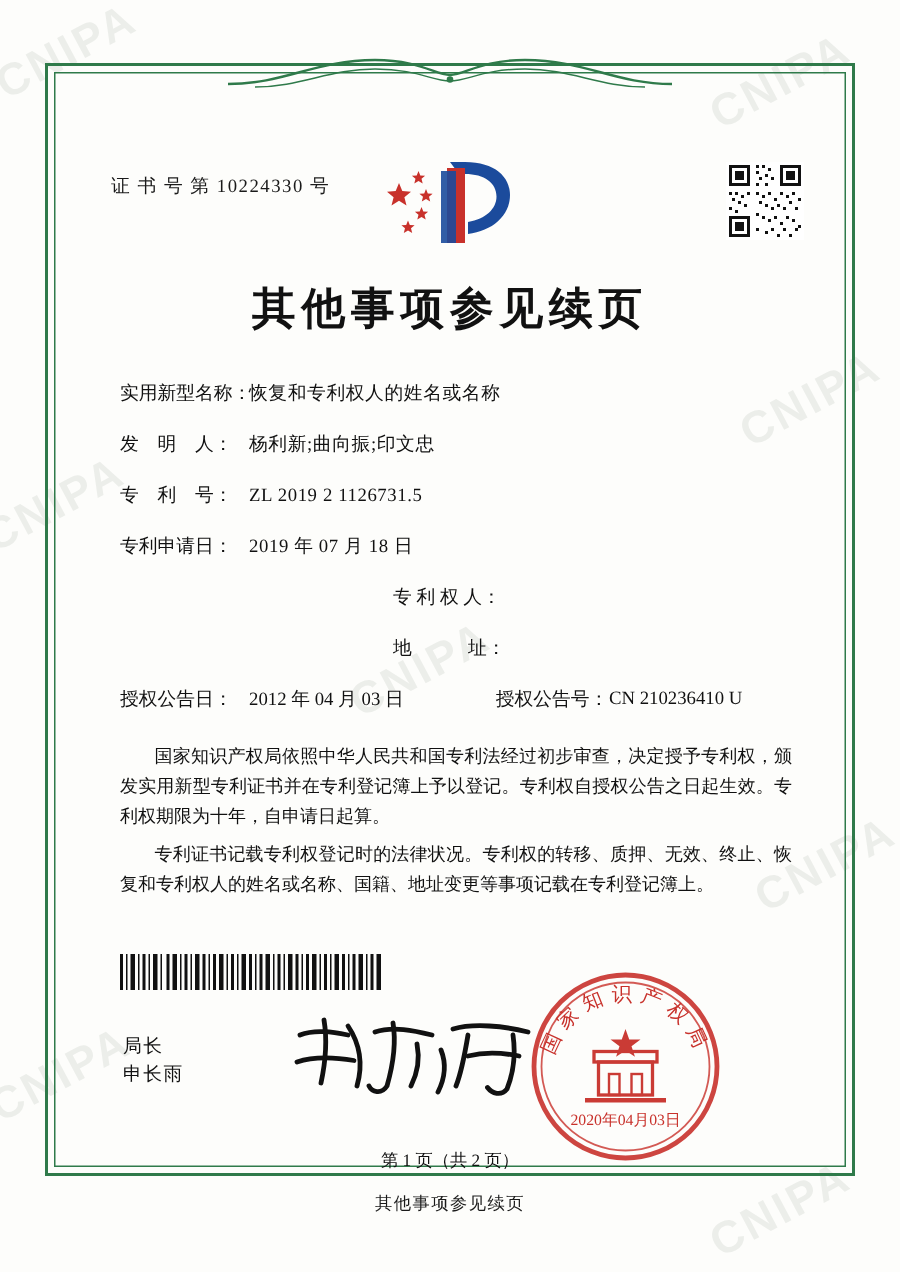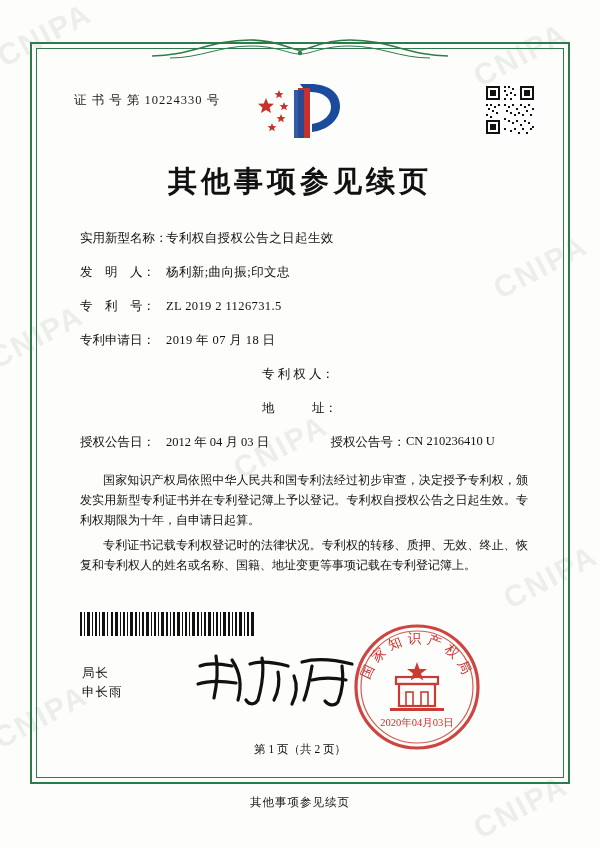--- a/index.html
+++ b/index.html
@@ -71,21 +71,21 @@
   
   .flourish {
     position: absolute;
     left: 150px; top: 36px;
     width: 300px; height: 26px;
   }
 
   
   .content {
     position: absolute;
-    left: 52px; top: 52px;
+    left: 52px; top: 76px;
     width: 496px; height: 700px;
   }
   .cert-no {
     position: absolute;
     left: 22px; top: 40px;
     font-size: 12.5px;
     color: #1a1a1a;
     letter-spacing: 1px;
   }
   .emblem {
@@ -307,21 +307,21 @@
           <rect x="42" y="48" width="2" height="2"></rect>
         <rect x="46" y="44" width="2" height="2"></rect>
       </g>
     </svg>
 
     <div class="doc-title">其他事项参见续页</div>
 
     <div class="fields">
       <div class="field-row">
         <div class="field-label">实用新型名称：</div>
-        <div class="field-value">专利权自授权公告之日起生效</div>
+        <div class="field-value">恢复和专利权人的姓名或名称</div>
       </div>
       <div class="field-row">
         <div class="field-label">发　明　人：</div>
         <div class="field-value">杨利新;曲向振;印文忠</div>
       </div>
       <div class="field-row">
         <div class="field-label">专　利　号：</div>
         <div class="field-value">ZL 2019 2 1126731.5</div>
       </div>
       <div class="field-row">

